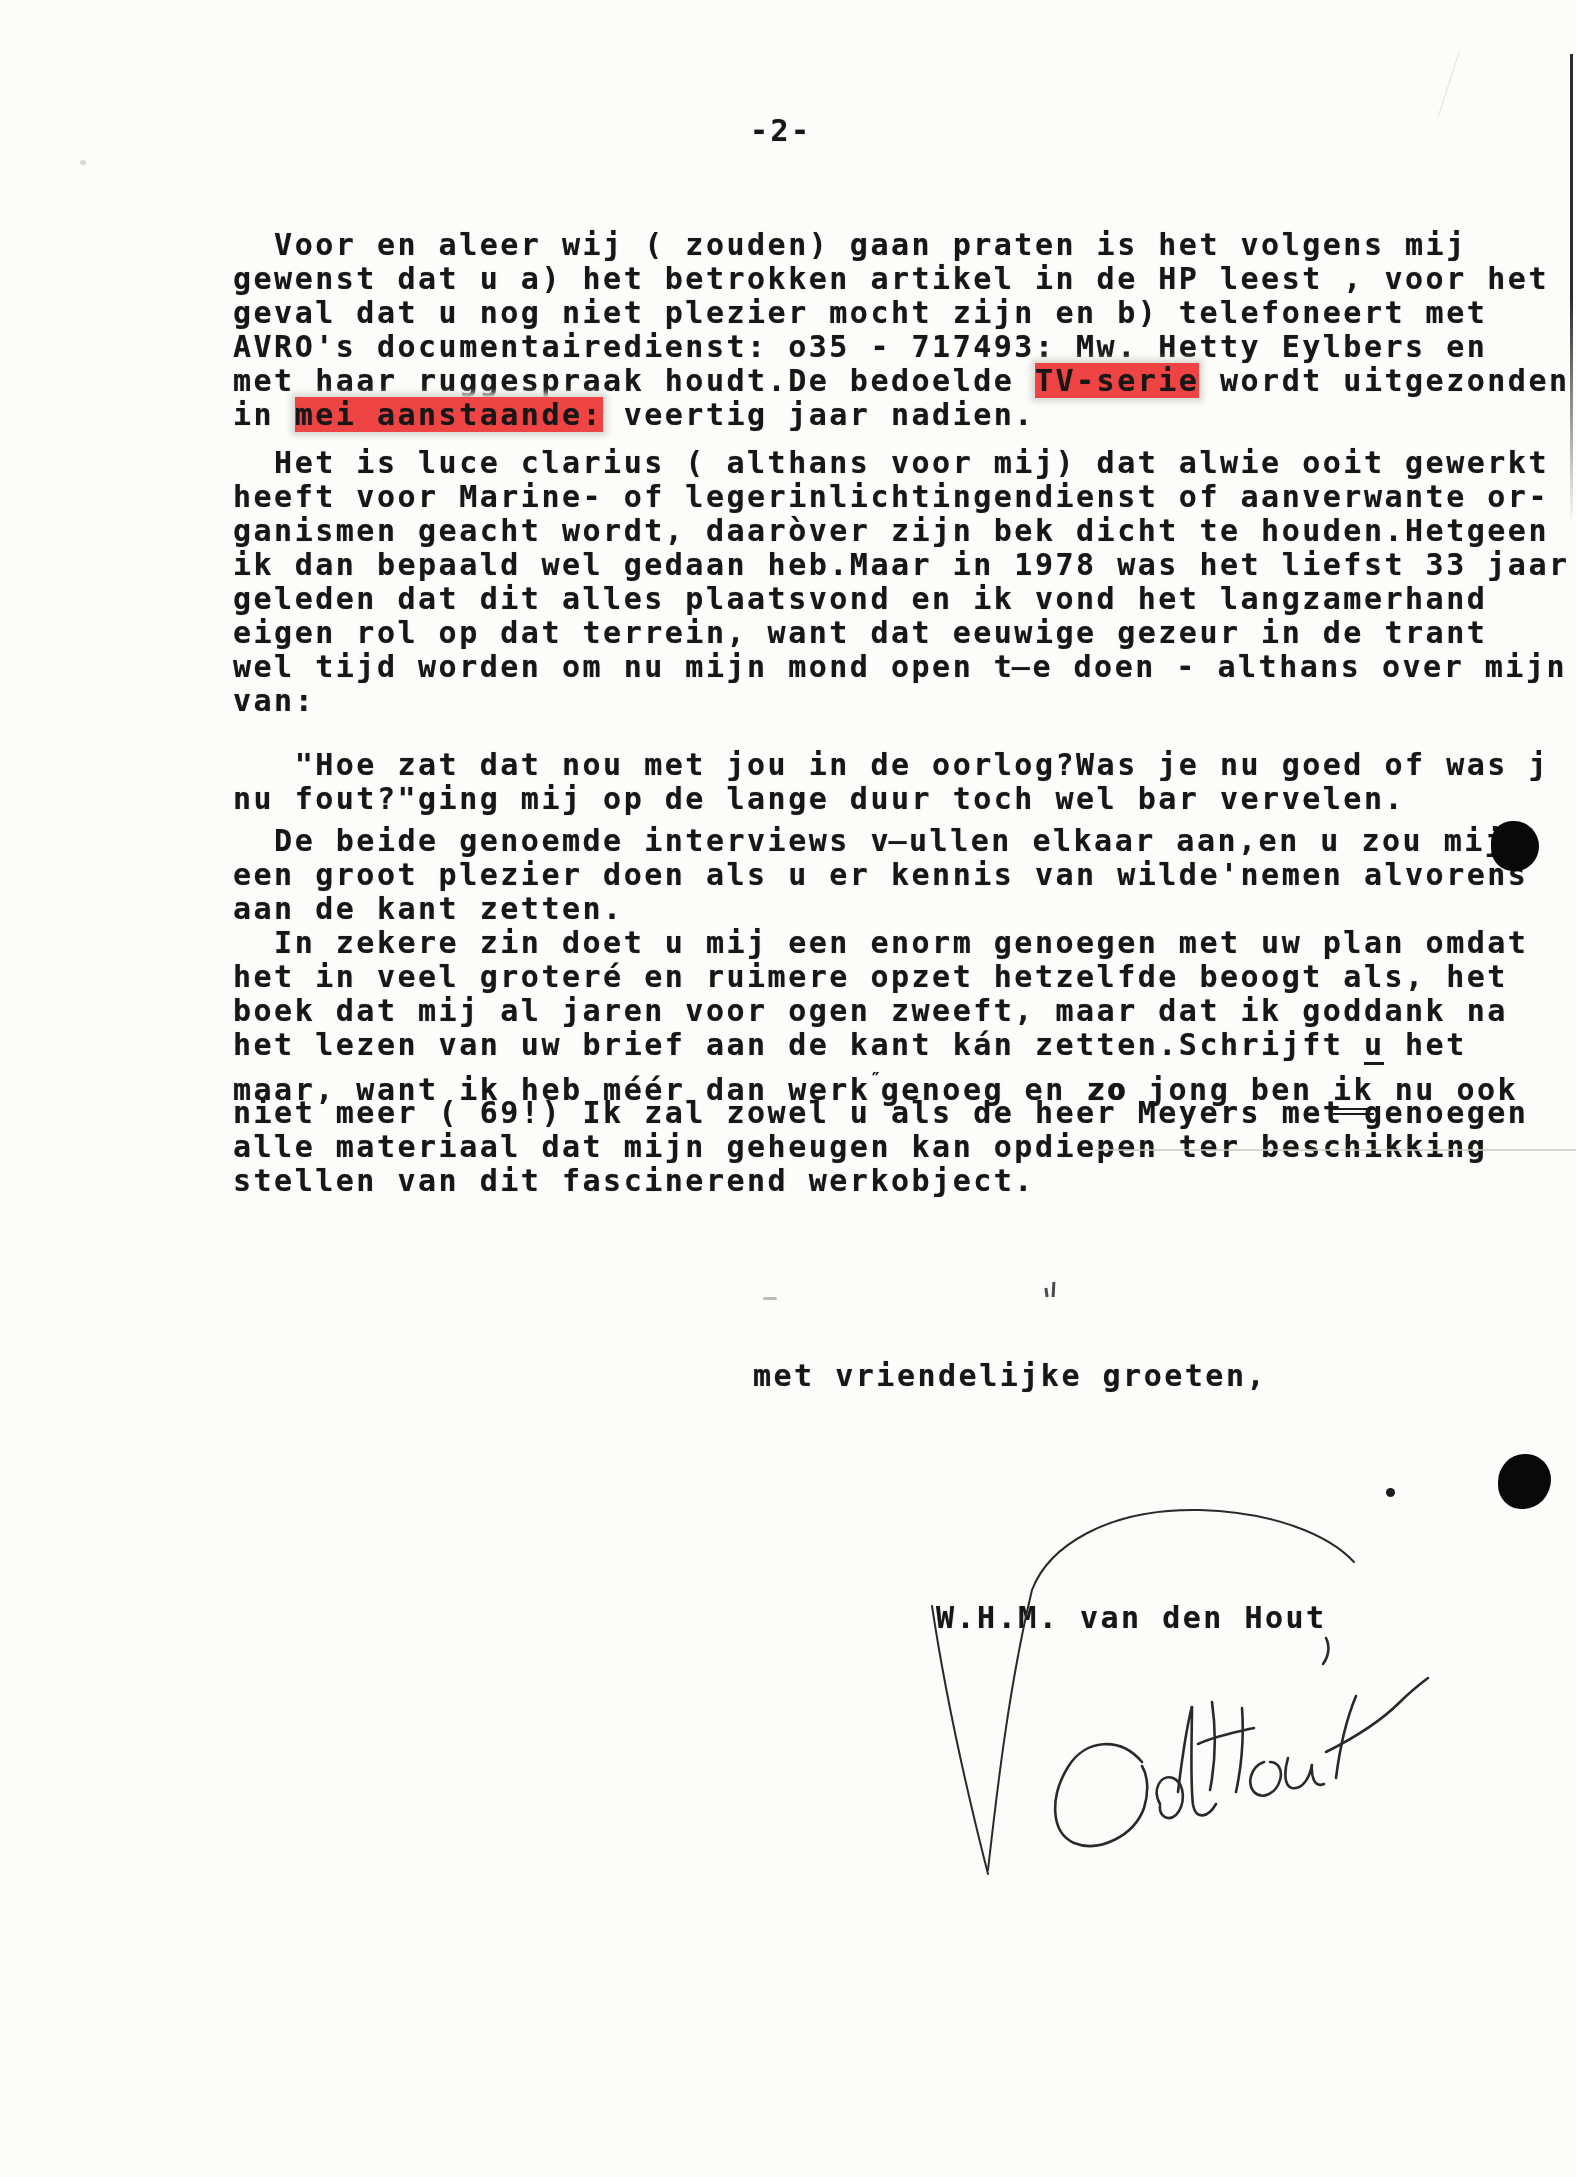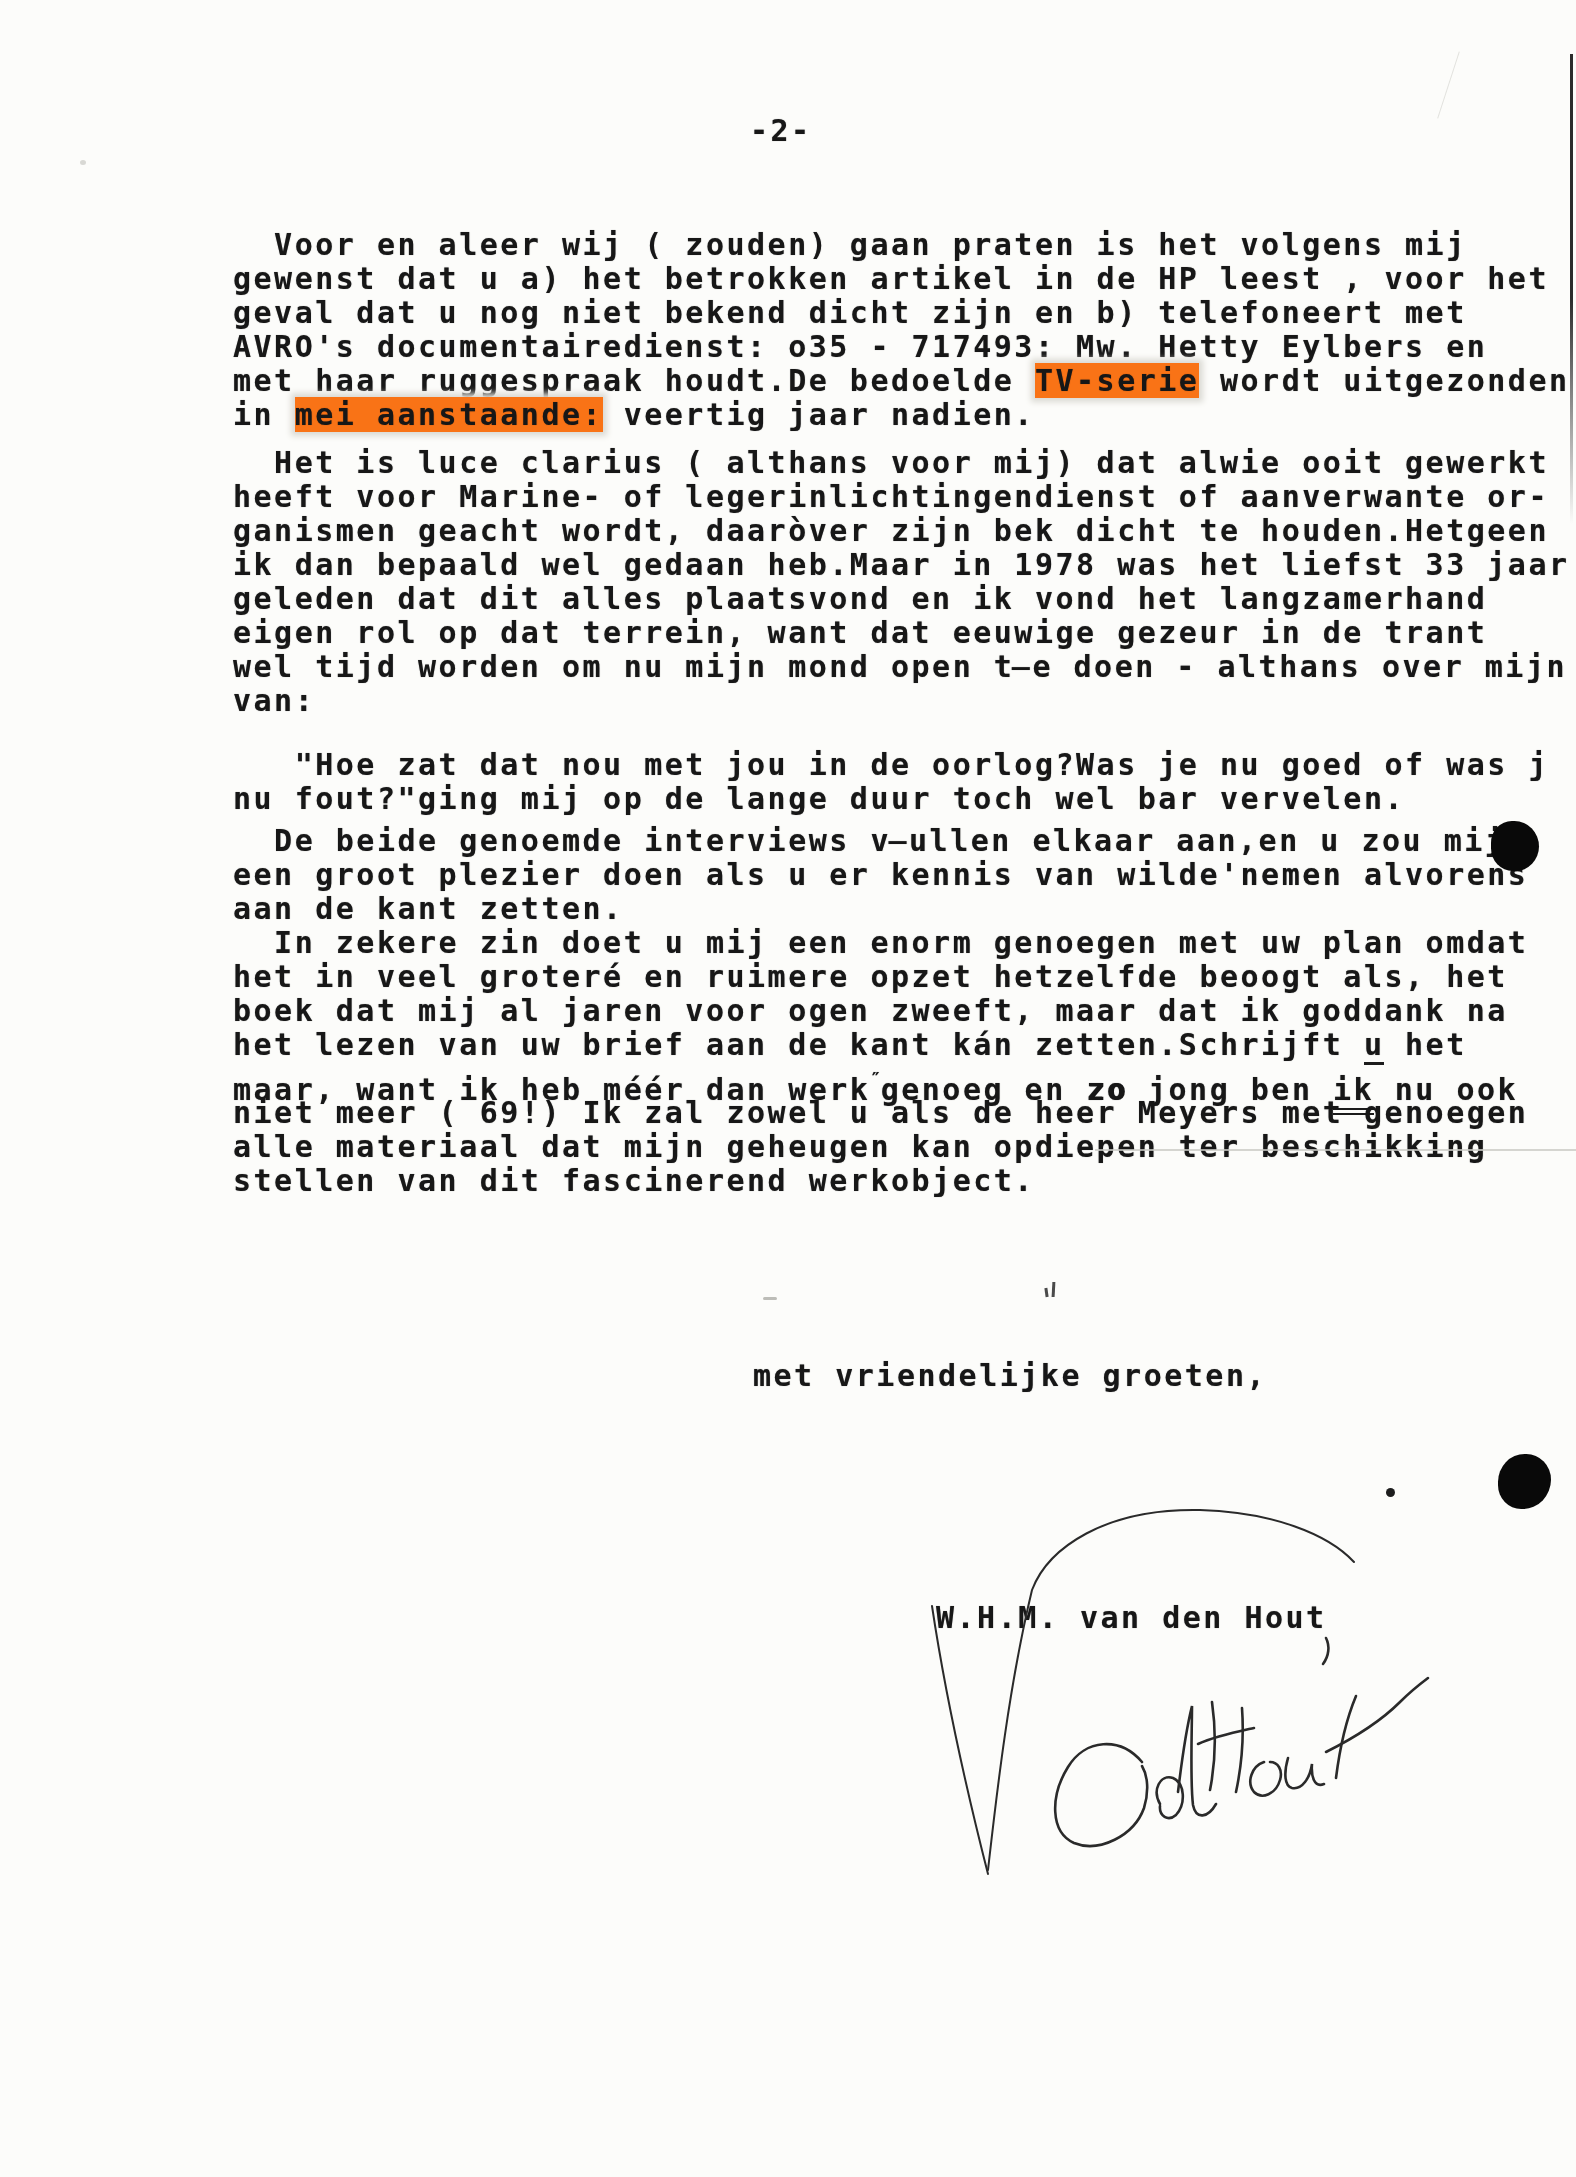--- a/index.html
+++ b/index.html
@@ -21,21 +21,21 @@
   }
   .pagenum{position:absolute;left:750px;top:114px;}
   .letter-body{position:absolute;left:233px;top:228px;}
   .line{white-space:pre;height:34px;line-height:34px;}
   .para{margin:0;}
   .letter-body .para:nth-of-type(2){margin-top:14px;}
   .letter-body .para:nth-of-type(3){margin-top:30px;}
   .letter-body .para:nth-of-type(4){margin-top:8px;}
   .letter-body .para:nth-of-type(5){}
   
-  .seg-hl{background:#f97316;box-shadow:0 0 6px 4px #dbdad4;}
+  .seg-hl{background:#ef4444;box-shadow:0 0 6px 4px #dbdad4;}
   .seg-u{border-bottom:3px solid #1c1c1c;}
   .seg-du{border-bottom:7px double #1c1c1c;padding-bottom:1px;}
   .seg-b{text-shadow:1.3px 0 #171717,0 0 1px rgba(23,23,23,.5);}
   .seg-ins{font-size:17px;vertical-align:15px;letter-spacing:0;}
   .closing{position:absolute;left:753px;top:1359px;white-space:pre;}
   .typed-name{position:absolute;left:936px;top:1601px;white-space:pre;}
   
   .ink-dot{position:absolute;background:#090909;}
   .dot1{left:1491px;top:821px;width:48px;height:50px;border-radius:46% 54% 52% 48%;}
   .dot2{left:1498px;top:1454px;width:53px;height:55px;border-radius:52% 48% 55% 45%;}
@@ -61,21 +61,21 @@
 <body>
 
 <div class="page">
 
   <div class="typewriter pagenum">-2-</div>
 
   <div class="typewriter letter-body">
       <div class="para">
         <div class="line"><span>  Voor en aleer wij ( zouden) gaan praten is het volgens mij</span></div>
         <div class="line"><span>gewenst dat u a) het betrokken artikel in de HP leest , voor het</span></div>
-        <div class="line"><span>geval dat u nog niet bekend dicht zijn en b) telefoneert met</span></div>
+        <div class="line"><span>geval dat u nog niet plezier mocht zijn en b) telefoneert met</span></div>
         <div class="line"><span>AVRO's documentairedienst: o35 - 717493: Mw. Hetty Eylbers en</span></div>
         <div class="line"><span>met haar ruggespraak houdt.De bedoelde </span><span class="seg-hl">TV-serie</span><span> wordt uitgezonden</span></div>
         <div class="line"><span>in </span><span class="seg-hl">mei aanstaande:</span><span> veertig jaar nadien.</span></div>
       </div>
       <div class="para">
         <div class="line"><span>  Het is luce clarius ( althans voor mij) dat alwie ooit gewerkt</span></div>
         <div class="line"><span>heeft voor Marine- of legerinlichtingendienst of aanverwante or-</span></div>
         <div class="line"><span>ganismen geacht wordt, daaròver zijn bek dicht te houden.Hetgeen</span></div>
         <div class="line"><span>ik dan bepaald wel gedaan heb.Maar in 1978 was het liefst 33 jaar</span></div>
         <div class="line"><span>geleden dat dit alles plaatsvond en ik vond het langzamerhand</span></div>

